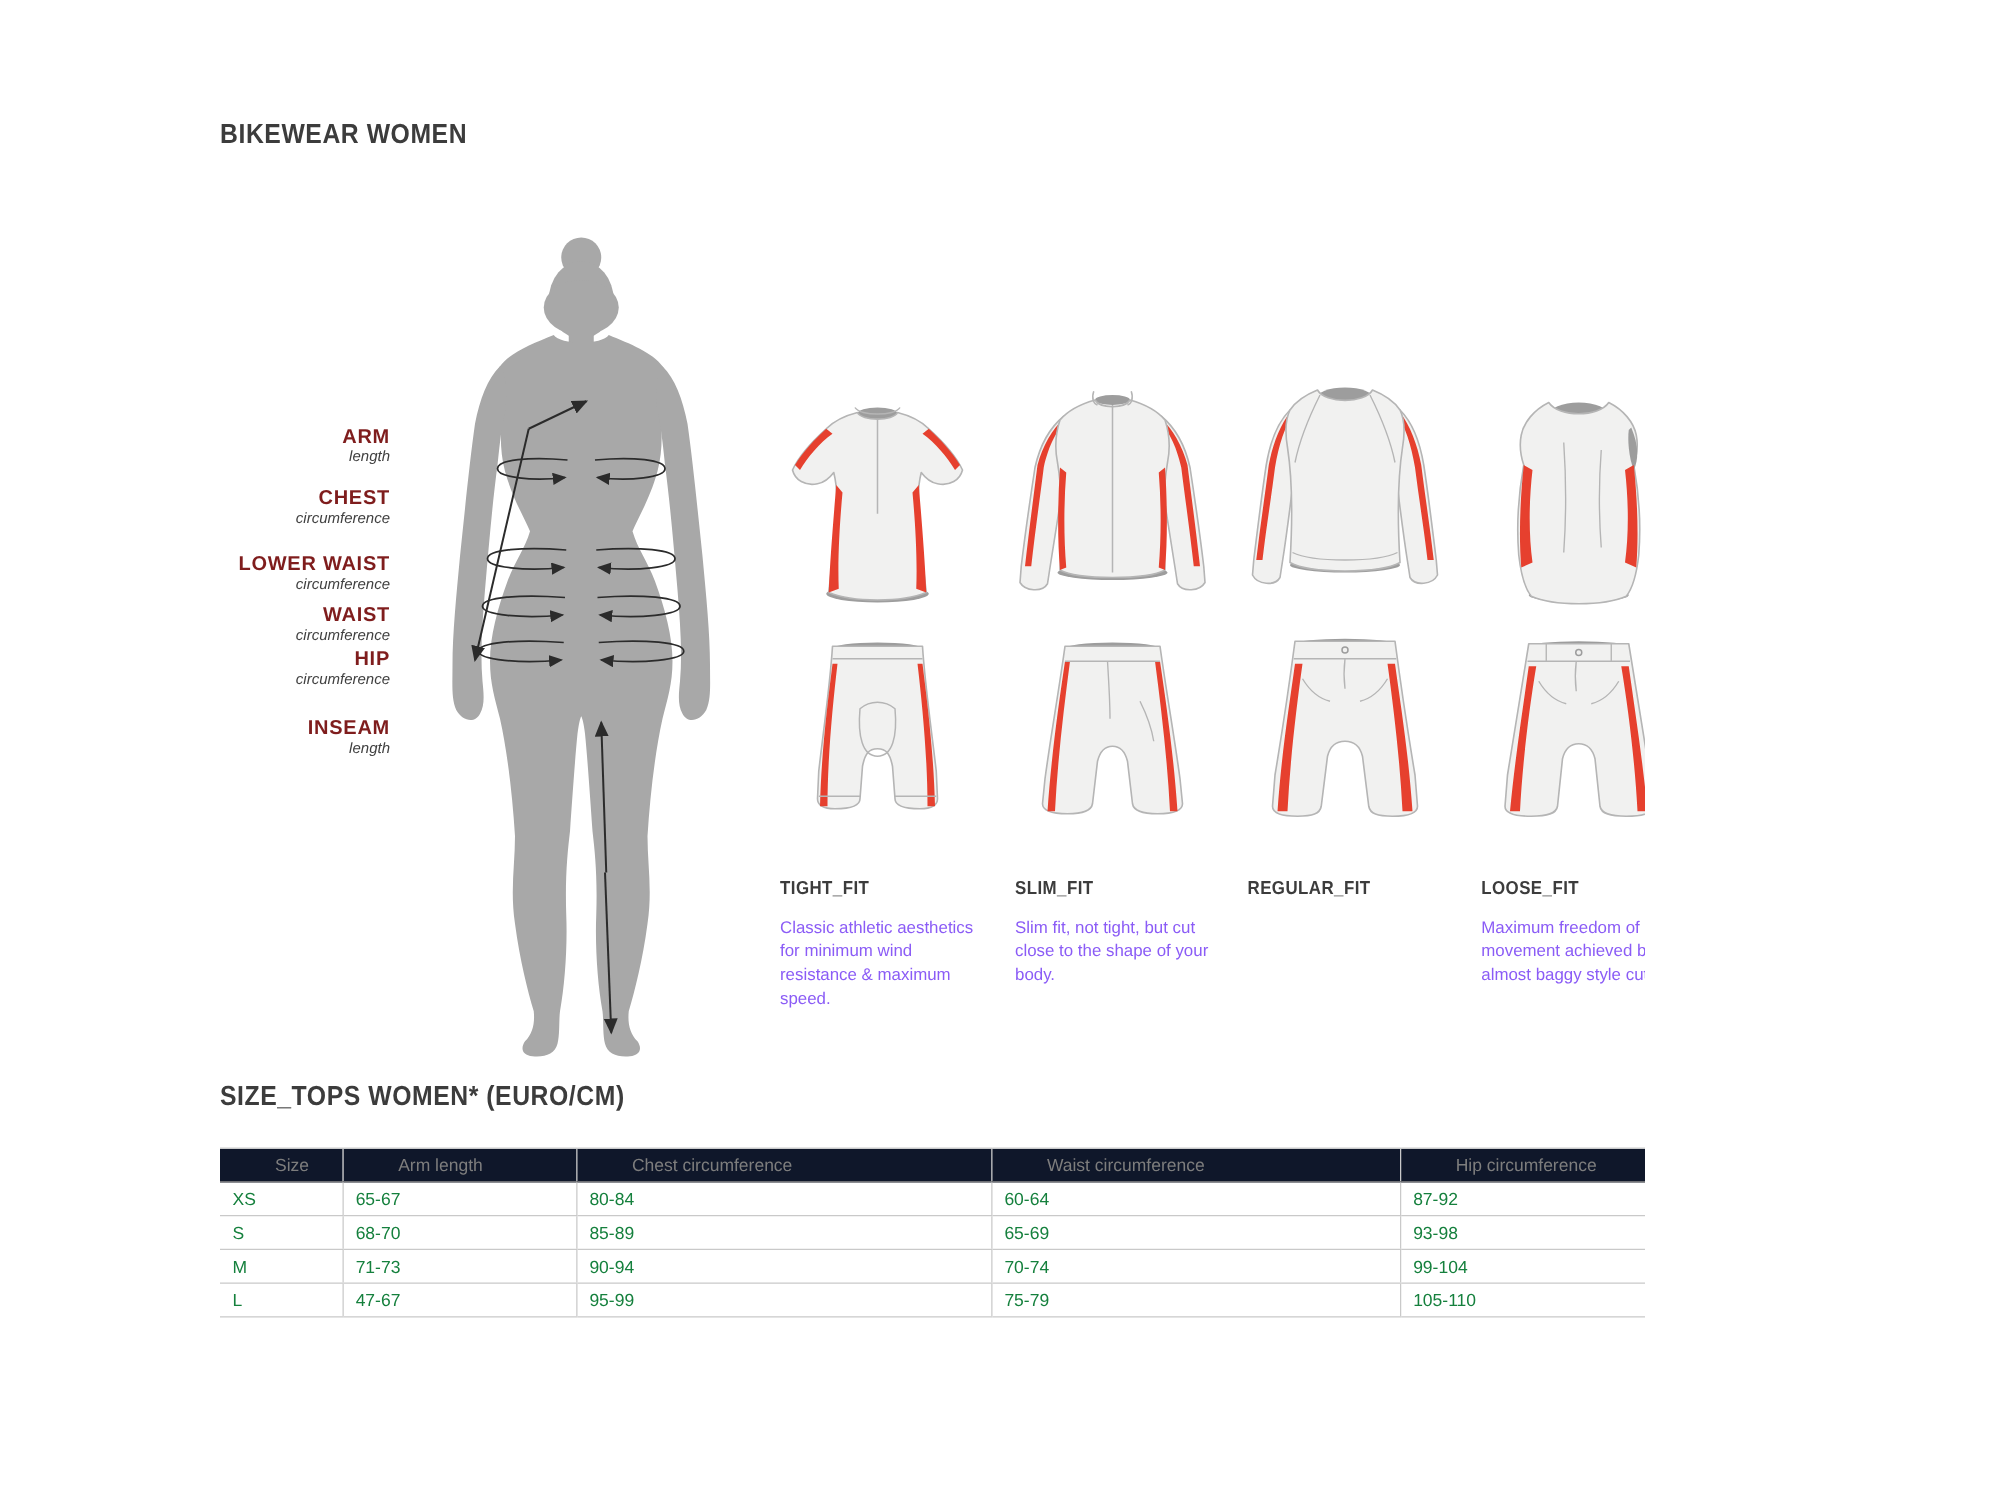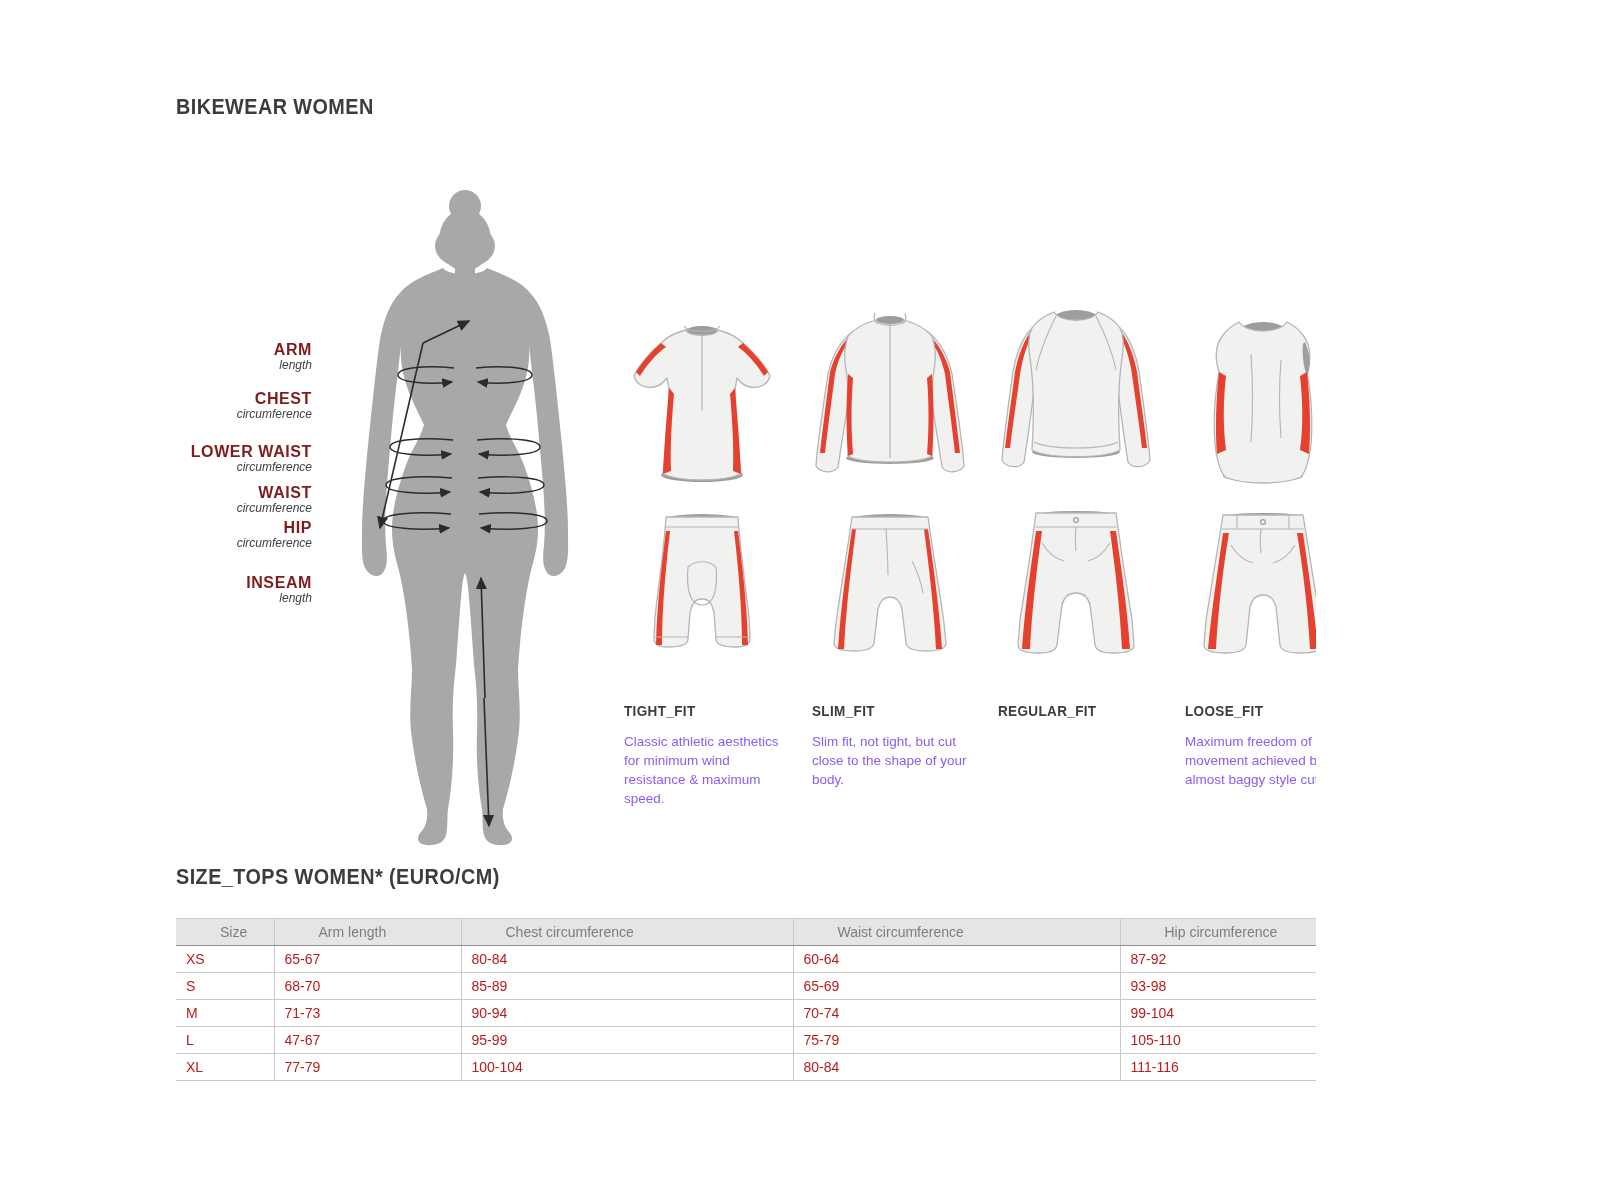--- a/index.html
+++ b/index.html
@@ -28,23 +28,23 @@
   .fit-desc { position:absolute; top:432px; left:12px; width:158px; font-size:13.5px;
               line-height:19px; color:#8b5cf6; }
 
   #table-title { position:absolute; left:176px; top:864px; font-size:22px; font-weight:bold;
                  color:#3c3c3c; letter-spacing:.5px; }
 
   #size-table { position:absolute; left:176px; top:918px; width:1224px;
                 border-collapse:collapse; table-layout:fixed; }
   #size-table th, #size-table td { font-weight:normal; text-align:left; padding:0 0 0 10px;
                 height:27px; font-size:14px; vertical-align:middle; }
-  #size-table th { background:#e5e5e5; color:#7d7d7d; border-top:1px solid #cccccc;
+  #size-table th { background:#0f172a; color:#7d7d7d; border-top:1px solid #cccccc;
                    border-bottom:1px solid #8f8f8f;padding-left:44px; }
-  #size-table td { color:#b91c1c; border-bottom:1px solid #c9c9c9; }
+  #size-table td { color:#15803d; border-bottom:1px solid #c9c9c9; }
   #size-table th + th, #size-table td + td { border-left:1px solid #c9c9c9; }
   #size-table th:last-child, #size-table td:last-child { border-right:1px solid #c9c9c9; }
   .col-size{width:98px;} .col-arm{width:187px;} .col-chest{width:332px;}
   .col-waist{width:327px;} .col-hip{width:280px;}
 
   svg { display:block; }
 </style>
 </head>
 <body>
 
@@ -287,23 +287,16 @@
         <td>70-74</td>
         <td>99-104</td>
       </tr>
       <tr>
         <td>L</td>
         <td>47-67</td>
         <td>95-99</td>
         <td>75-79</td>
         <td>105-110</td>
       </tr>
-      <tr>
-        <td>XL</td>
-        <td>77-79</td>
-        <td>100-104</td>
-        <td>80-84</td>
-        <td>111-116</td>
-      </tr>
     </tbody>
   </table>
 
 </div>
 
 </body></html>

